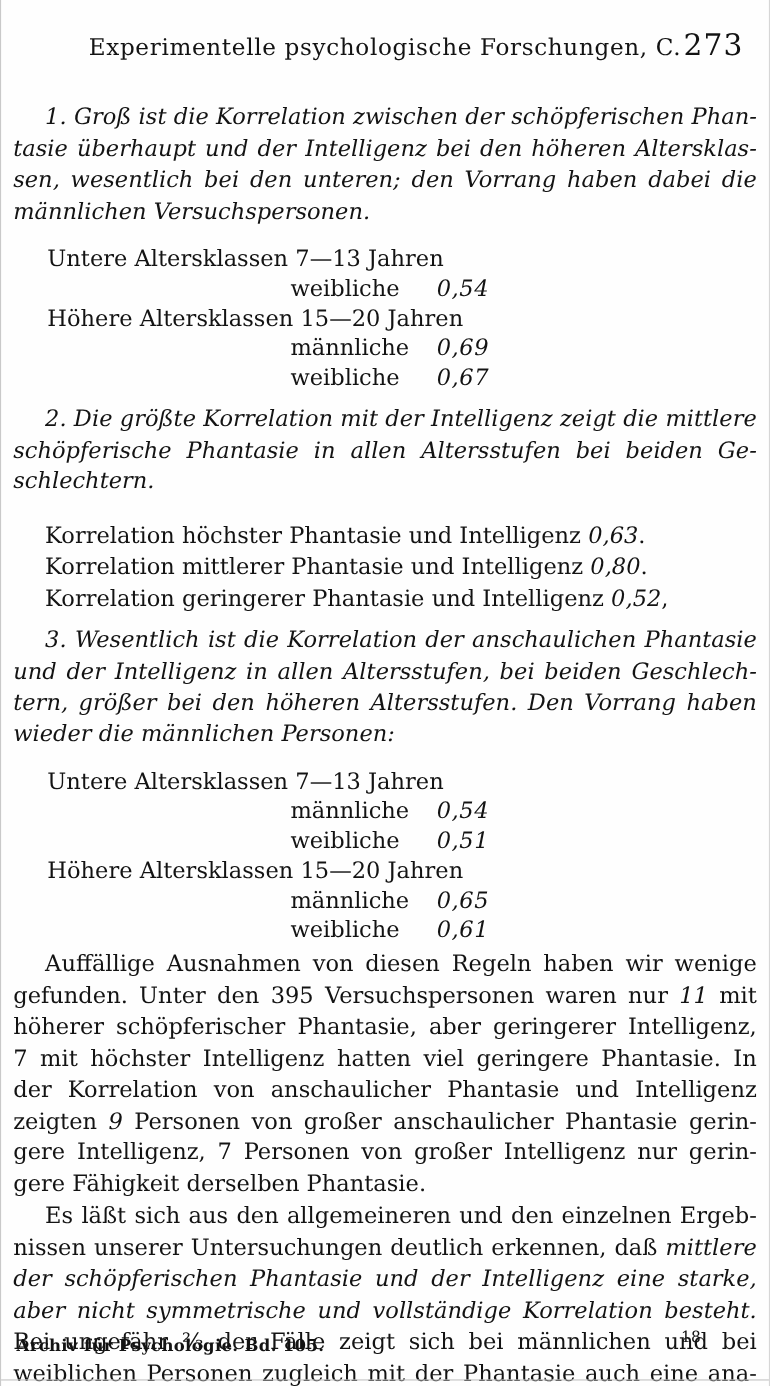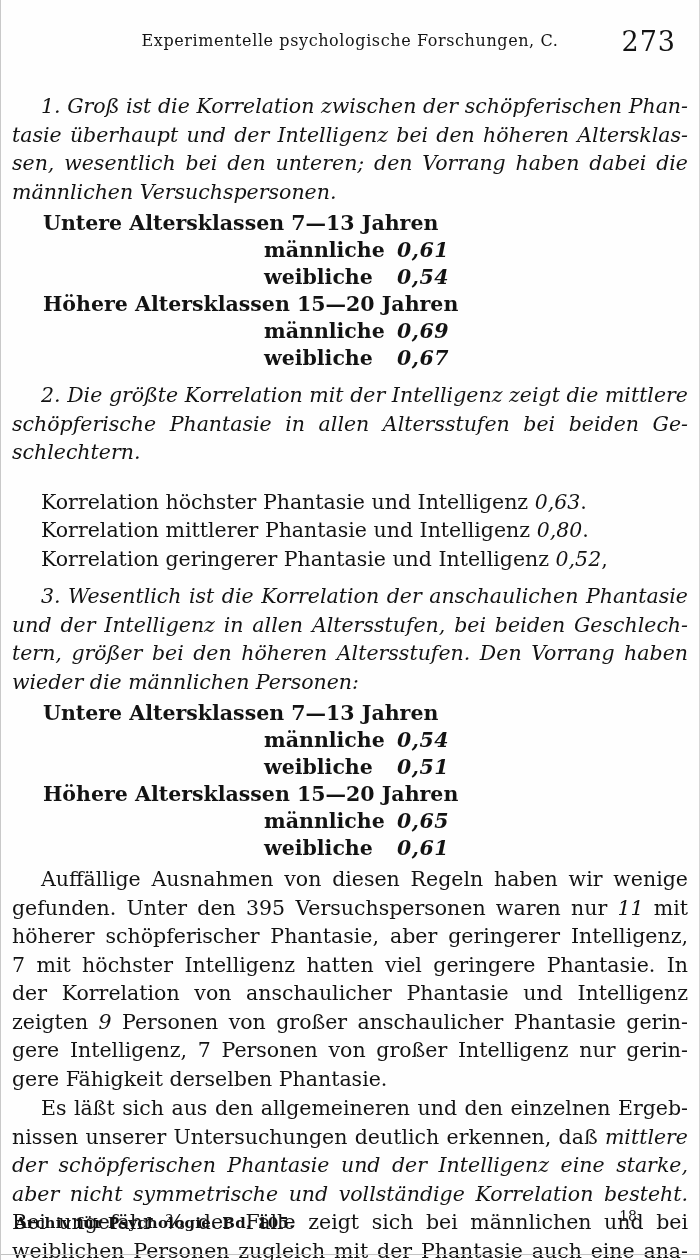--- a/index.html
+++ b/index.html
@@ -20,21 +20,21 @@
     overflow:hidden;
   }
   .page::after{
     content:"";position:absolute;left:0;right:0;bottom:5px;height:1px;
     background:#c2c2c2;
   }
   
   .hdr{position:relative;padding-top:31px;height:30px;}
   .hdr-title{
     display:block;text-align:center;
-    font-size:16px;letter-spacing:0.6px;white-space:nowrap;
+    font-size:21px;letter-spacing:0.6px;white-space:nowrap;
   }
   .hdr-page{
     position:absolute;right:23px;top:26px;
     font-size:27px;letter-spacing:1px;
   }
   
   .bodytext{padding:22px 11px 0 11px;}
   .line{
     line-height:28.5px;height:28.5px;
     font-size:20.5px;
@@ -47,21 +47,21 @@
     -moz-text-align-last:justify;
     text-justify:inter-word;
     white-space:normal;
   }
   .indent{text-indent:29px;}
   .it, .italic .line{font-style:italic;}
   .para.numbered{margin-top:9px;}
   .para.korr{margin-top:21px;}
   .para.body{margin-top:1px;}
   .korr .line{text-indent:29px;}
-  .list{margin-top:4px;margin-bottom:3px;font-weight:bold;}
+  .list{margin-top:16px;margin-bottom:3px;}
   .list .line{line-height:27px;height:27px;}
   .list-header{padding-left:31px;}
   .list-row{padding-left:252px;}
   .list-label{display:inline-block;width:133px;}
   .list-value{font-style:italic;letter-spacing:0.5px;}
   
   .ftr{position:absolute;left:0;right:0;bottom:24px;height:28px;}
   .ftr-left{
     position:absolute;left:14px;top:6px;
     font-size:15px;font-weight:bold;letter-spacing:0.3px;
@@ -83,21 +83,20 @@
 
   <main class="bodytext" id="body-root">
       <div class="para numbered italic">
         <div class="line jline indent"><span>1. Groß ist die Korrelation zwischen der schöpferischen Phan-</span></div>
         <div class="line jline"><span>tasie überhaupt und der Intelligenz bei den höheren Altersklas-</span></div>
         <div class="line jline"><span>sen, wesentlich bei den unteren; den Vorrang haben dabei die</span></div>
         <div class="line"><span>männlichen Versuchspersonen.</span></div>
       </div>
       <div class="list">
         <div class="line list-header">Untere Altersklassen 7—13 Jahren</div>
-        <div class="line list-row"><span class="list-label">männliche</span><span class="list-value">0,61</span></div>
         <div class="line list-row"><span class="list-label">weibliche</span><span class="list-value">0,54</span></div>
         <div class="line list-header">Höhere Altersklassen 15—20 Jahren</div>
         <div class="line list-row"><span class="list-label">männliche</span><span class="list-value">0,69</span></div>
         <div class="line list-row"><span class="list-label">weibliche</span><span class="list-value">0,67</span></div>
       </div>
       <div class="para numbered italic">
         <div class="line jline indent"><span>2. Die größte Korrelation mit der Intelligenz zeigt die mittlere</span></div>
         <div class="line jline"><span>schöpferische Phantasie in allen Altersstufen bei beiden Ge-</span></div>
         <div class="line"><span>schlechtern.</span></div>
       </div>

